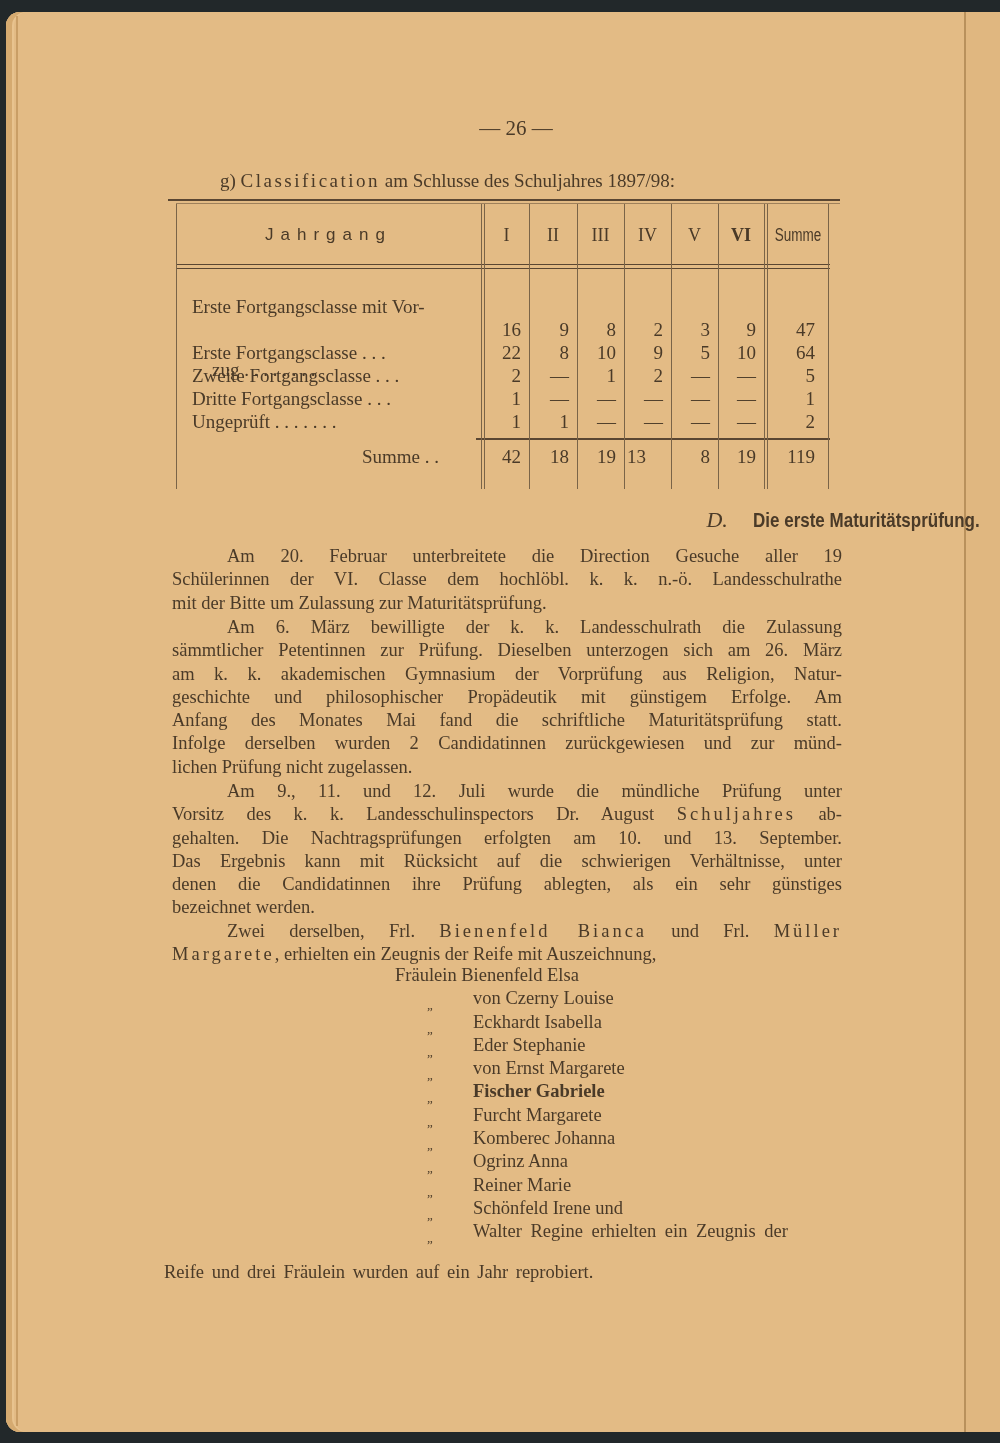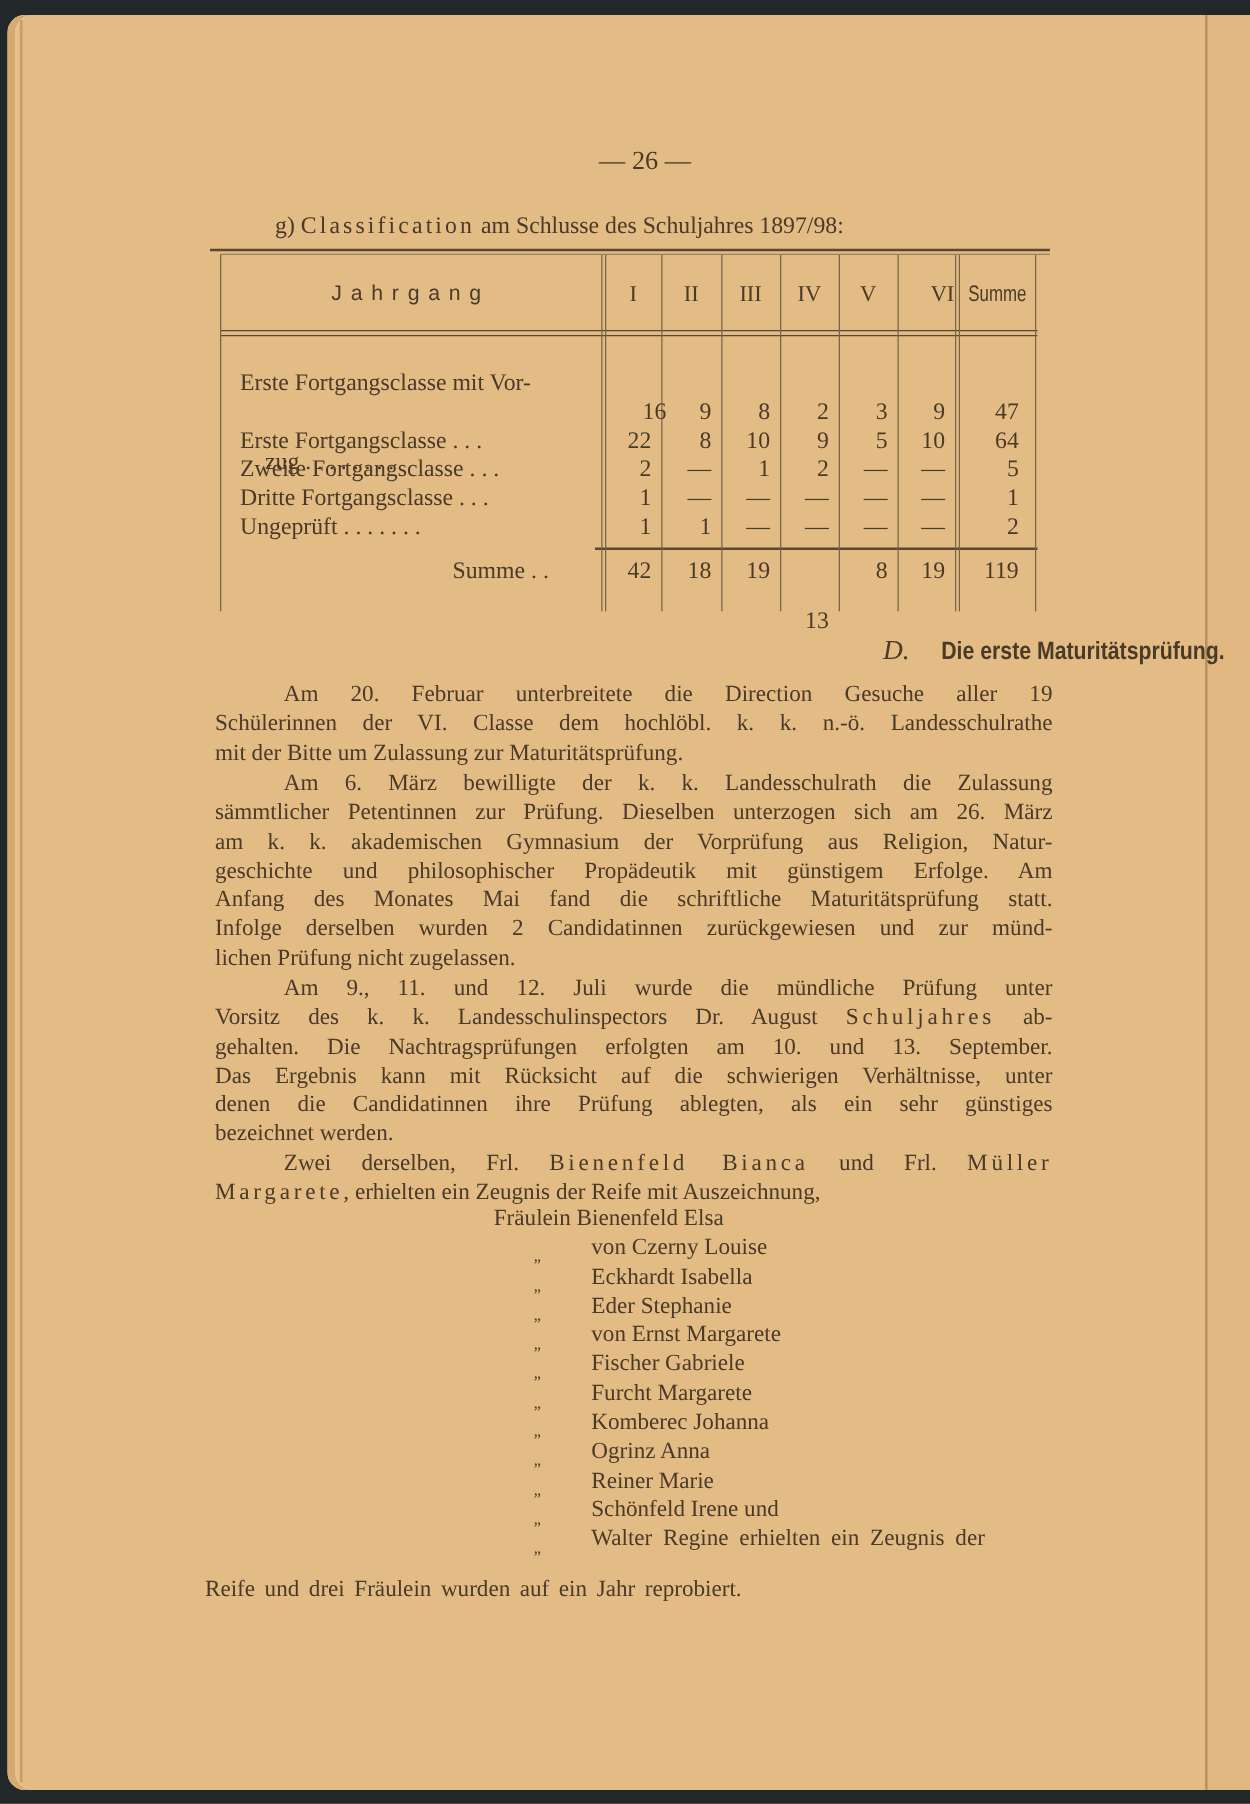--- a/index.html
+++ b/index.html
@@ -67,27 +67,27 @@
   <div class="vline" style="left:588px;top:5px;height:285px;"></div>
   <div class="vline" style="left:591px;top:5px;height:285px;"></div>
   <div class="vline" style="left:652px;top:5px;height:285px;"></div>
 
   <div class="hdr" style="left:0;width:305px;top:26px;font-family:'Liberation Sans',sans-serif;letter-spacing:7px;font-size:17px;">Jahrgang</div>
   <div class="hdr" style="left:308px;width:45px;top:26px;">I</div>
   <div class="hdr" style="left:353px;width:48px;top:26px;">II</div>
   <div class="hdr" style="left:401px;width:47px;top:26px;">III</div>
   <div class="hdr" style="left:448px;width:47px;top:26px;">IV</div>
   <div class="hdr" style="left:495px;width:47px;top:26px;">V</div>
-  <div class="hdr" style="left:555px;width:46px;top:26px;">VI</div>
+  <div class="hdr" style="left:542px;width:46px;top:26px;font-weight:bold;">VI</div>
   <div class="hdr" style="left:591px;width:61px;top:26px;font-family:'Liberation Sans',sans-serif;transform:scaleX(.75);">Summe</div>
 
   <div id="table-body">
       <div class="rowlabel" style="left: 16px; top: 97px;">Erste Fortgangsclasse mit Vor-</div>
       <div class="rowlabel" style="left: 36px; top: 120px; margin-top: 40px;">zug . . . . . . . .</div>
-      <div class="cell" style="left: 308px; width: 37px; top: 120px; margin-left: 12px;">16</div>
+      <div class="cell" style="left: 308px; width: 37px; top: 120px;">16</div>
       <div class="cell" style="left: 353px; width: 40px; top: 120px;">9</div>
       <div class="cell" style="left: 401px; width: 39px; top: 120px;">8</div>
       <div class="cell" style="left: 448px; width: 39px; top: 120px;">2</div>
       <div class="cell" style="left: 495px; width: 39px; top: 120px;">3</div>
       <div class="cell" style="left: 542px; width: 38px; top: 120px;">9</div>
       <div class="cell" style="left: 591px; width: 48px; top: 120px;">47</div>
       <div class="rowlabel" style="left: 16px; top: 143px;">Erste Fortgangsclasse . . .</div>
       <div class="cell" style="left: 308px; width: 37px; top: 143px;">22</div>
       <div class="cell" style="left: 353px; width: 40px; top: 143px;">8</div>
       <div class="cell" style="left: 401px; width: 39px; top: 143px;">10</div>
@@ -116,21 +116,21 @@
       <div class="cell" style="left: 353px; width: 40px; top: 212px;">1</div>
       <div class="cell" style="left: 401px; width: 39px; top: 212px;">—</div>
       <div class="cell" style="left: 448px; width: 39px; top: 212px;">—</div>
       <div class="cell" style="left: 495px; width: 39px; top: 212px;">—</div>
       <div class="cell" style="left: 542px; width: 38px; top: 212px;">—</div>
       <div class="cell" style="left: 591px; width: 48px; top: 212px;">2</div>
       <div class="rowlabel" style="left: 186px; top: 247px;">Summe . .</div>
       <div class="cell" style="left: 308px; width: 37px; top: 247px;">42</div>
       <div class="cell" style="left: 353px; width: 40px; top: 247px;">18</div>
       <div class="cell" style="left: 401px; width: 39px; top: 247px;">19</div>
-      <div class="cell" style="left: 448px; width: 39px; top: 247px; margin-top: 40px;">13</div>
+      <div class="cell" style="left: 431px; width: 39px; top: 247px;">13</div>
       <div class="cell" style="left: 495px; width: 39px; top: 247px;">8</div>
       <div class="cell" style="left: 542px; width: 38px; top: 247px;">19</div>
       <div class="cell" style="left: 591px; width: 48px; top: 247px;">119</div>
     </div>
 </div>
 
 <div class="abs heading">
   <span class="sec">D.</span>
   <span class="title">Die erste Maturitätsprüfung.</span>
 </div>
@@ -181,21 +181,21 @@
       <div class="name-row">
         <span class="ditto">„</span>
         <span class="nm" style="white-space: nowrap;">Eder Stephanie</span>
       </div>
       <div class="name-row">
         <span class="ditto">„</span>
         <span class="nm" style="white-space: nowrap;">von Ernst Margarete</span>
       </div>
       <div class="name-row">
         <span class="ditto">„</span>
-        <span class="nm" style="white-space: nowrap;">Fischer Gabriele</span>
+        <span class="nm" style="white-space: nowrap; font-weight: bold;">Fischer Gabriele</span>
       </div>
       <div class="name-row">
         <span class="ditto">„</span>
         <span class="nm" style="white-space: nowrap;">Furcht Margarete</span>
       </div>
       <div class="name-row">
         <span class="ditto">„</span>
         <span class="nm" style="white-space: nowrap;">Komberec Johanna</span>
       </div>
       <div class="name-row">

